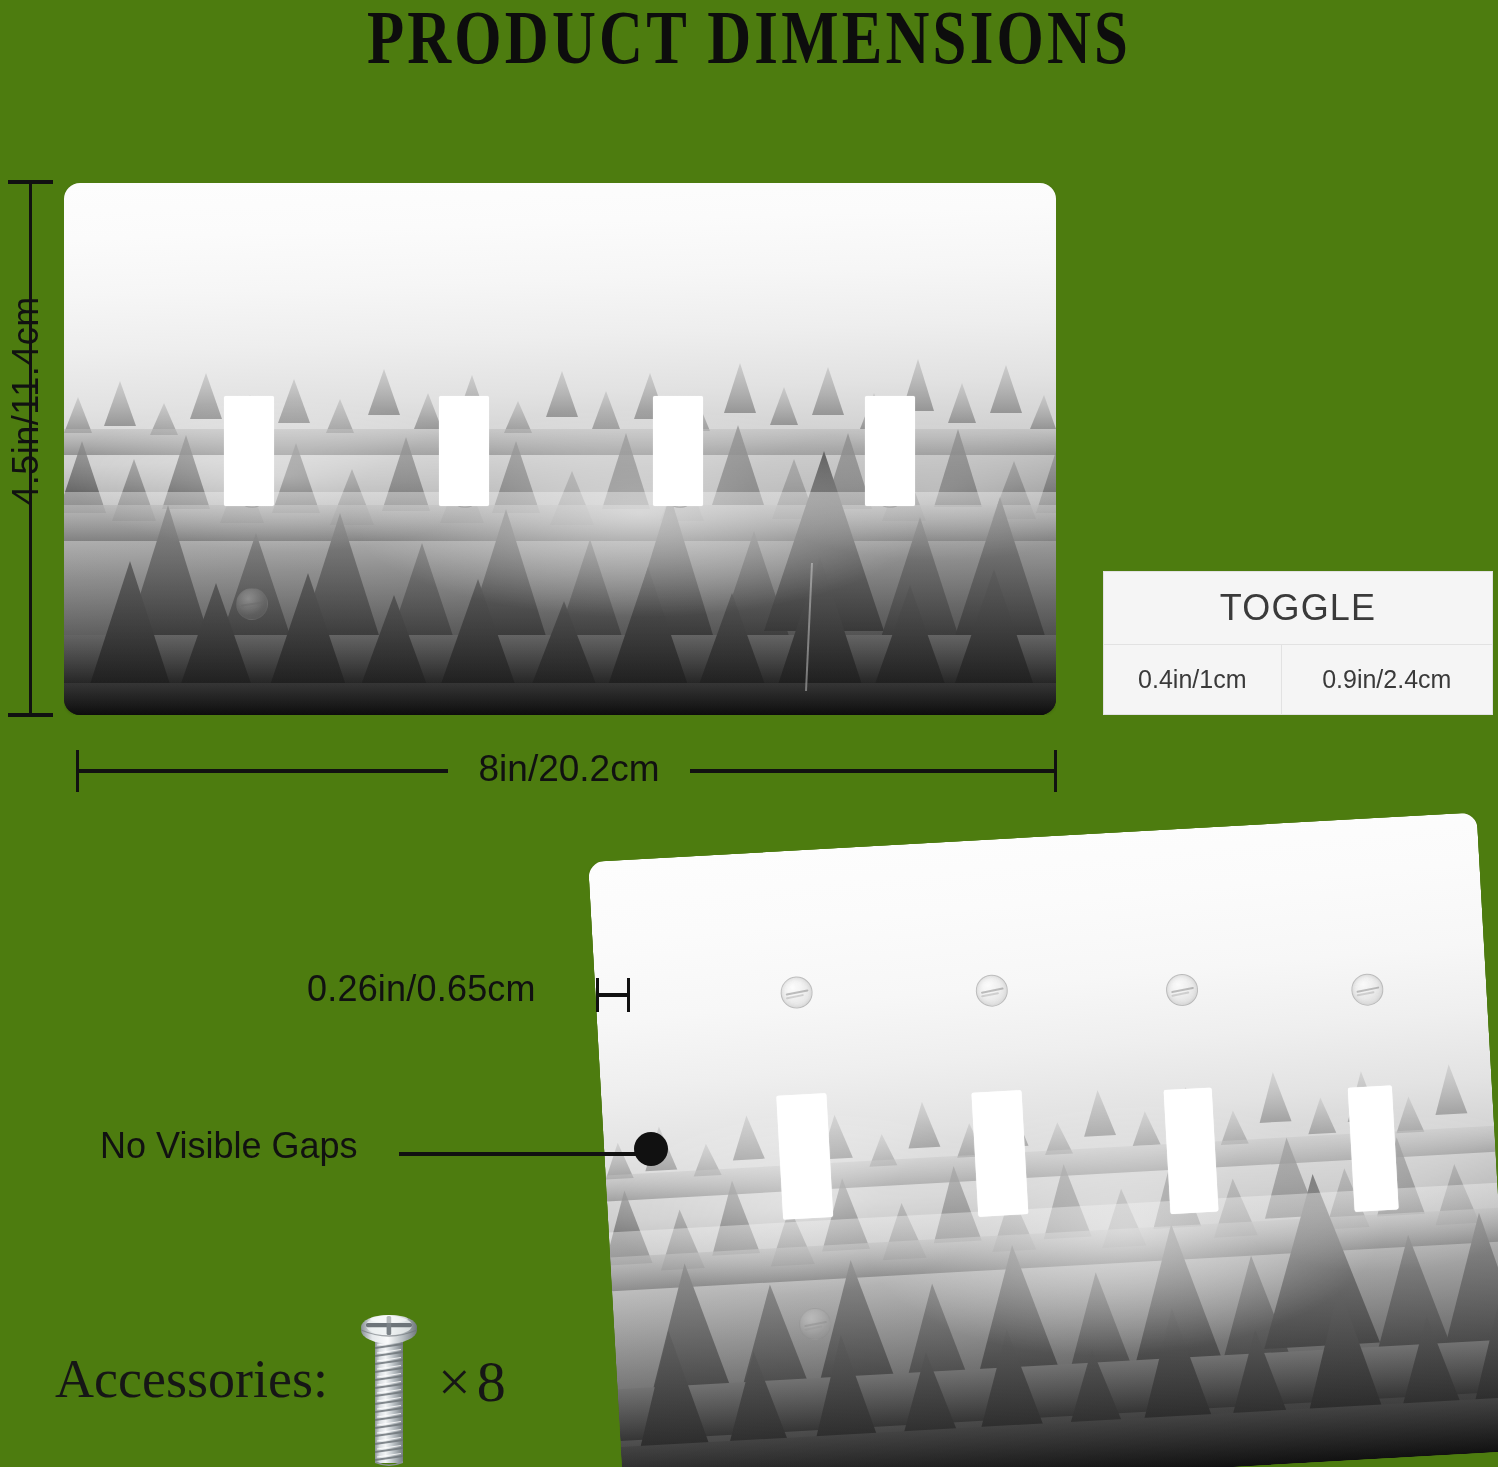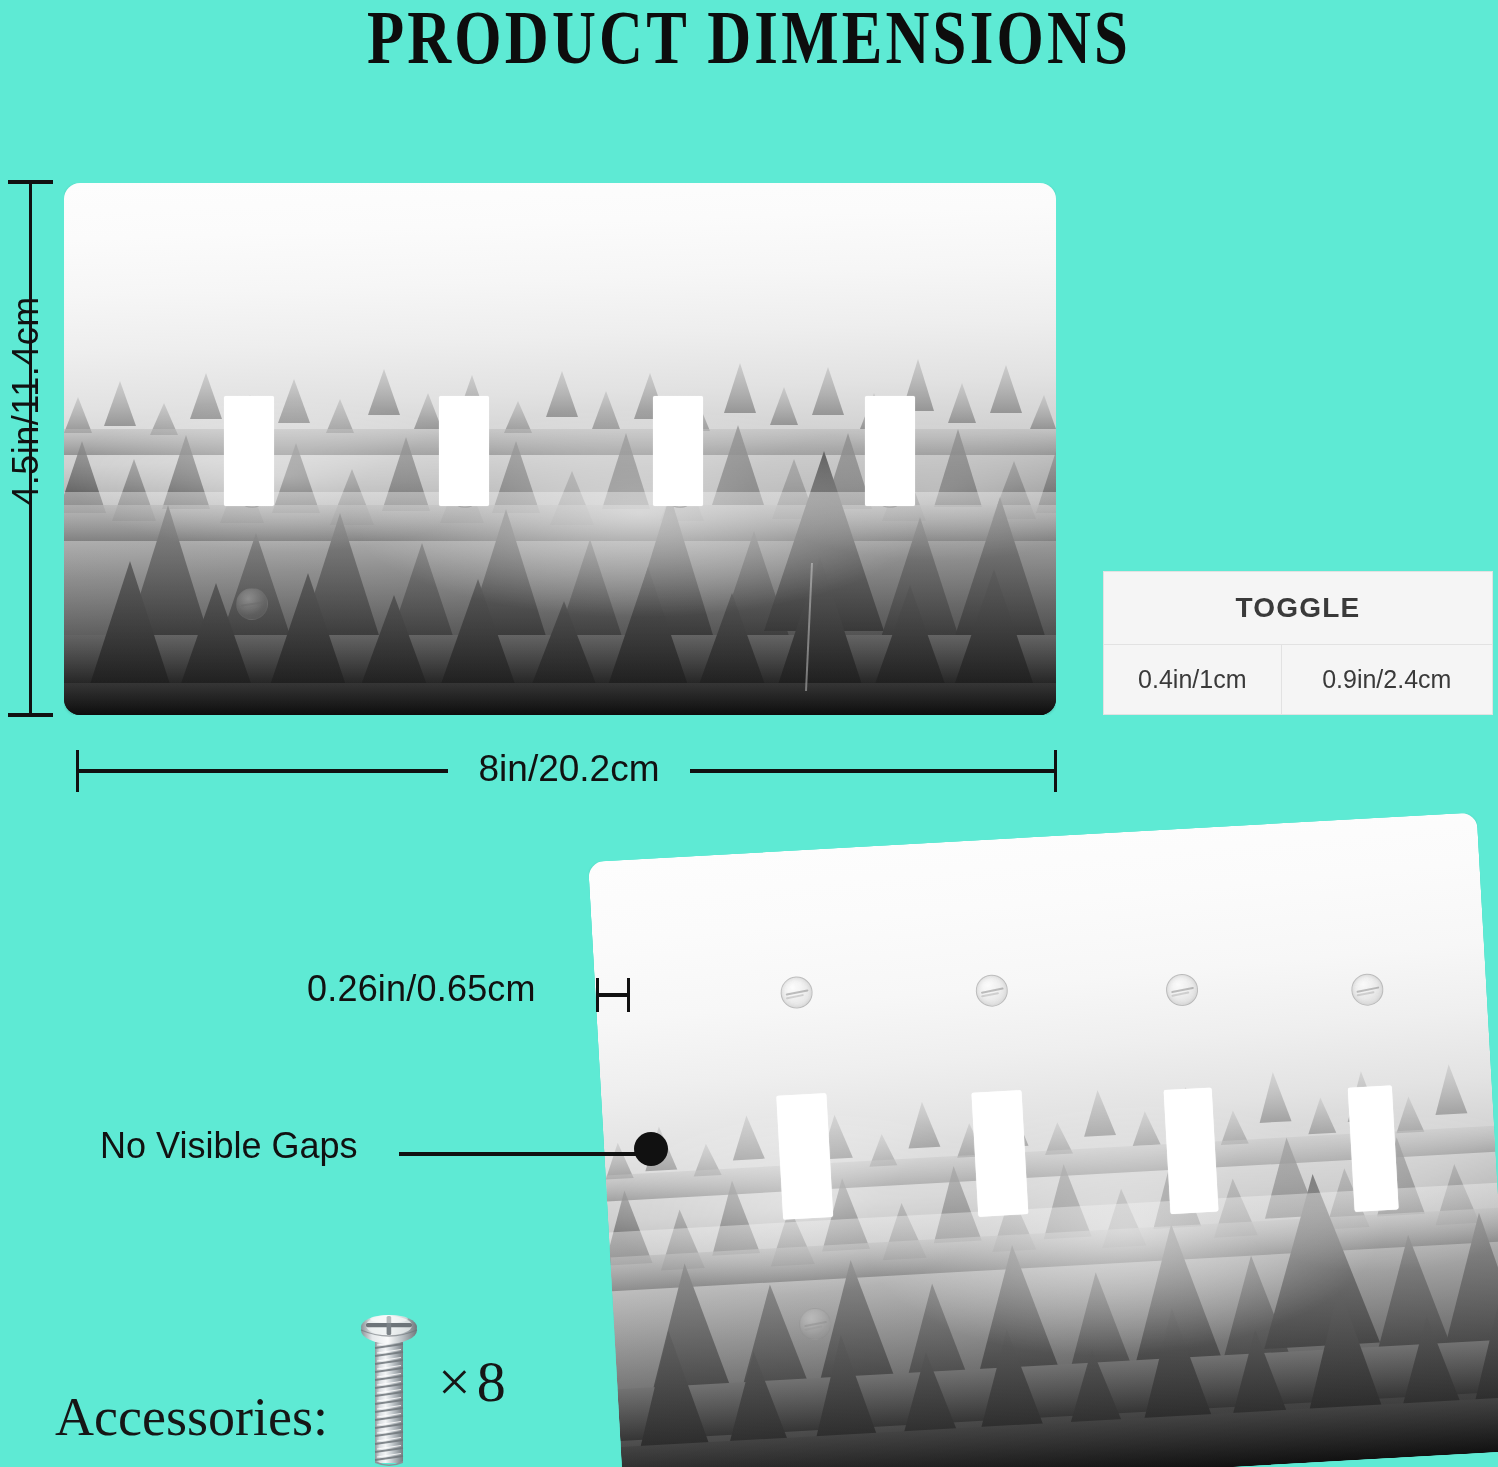--- a/index.html
+++ b/index.html
@@ -1,21 +1,21 @@
 <!DOCTYPE html>
 <html><head>
 <meta charset="utf-8">
 <style>
   html,body{margin:0;padding:0;background:#ffffff;}
   body{
     width:1498px;height:1467px;position:relative;overflow:hidden;
     font-family:"Liberation Sans", sans-serif;
     -webkit-font-smoothing:antialiased;
   }
-  .stage{position:absolute;left:0;top:0;width:1498px;height:1467px;background:#5eead4;}
+  .stage{position:absolute;left:0;top:0;width:1498px;height:1467px;background:#4d7c0f;}
 
   
   #page-title{
     position:absolute;left:0;top:-6px;width:1498px;
     text-align:center;
     font-family:"Liberation Serif", serif;
     font-weight:700;
     font-size:76px;
     letter-spacing:4px;
     color:#0d0d0d;
@@ -133,29 +133,29 @@
     border-collapse:collapse;
     background:#f4f4f4;
   }
   #toggle-table td{
     border:1px solid #e2e2e2;
     background:#f5f5f5;
     text-align:center;
     color:#3a3a3a;
     padding:0;
   }
-  .tt-title{font-size:28px;font-weight:700;letter-spacing:1.2px;height:50px;}
+  .tt-title{font-size:36px;font-weight:400;letter-spacing:1.2px;height:50px;}
   .tt-head{font-size:24px;font-weight:600;height:46px;}
   .tt-val{font-size:25px;font-weight:400;height:48px;}
 
   
   #accessories-label{
     position:absolute;left:55px;top:1348px;
     font-family:"Liberation Serif", serif;
-    font-size:54px;color:#161616;white-space:nowrap;margin-top:38px;
+    font-size:54px;color:#161616;white-space:nowrap;
   }
   #screw-icon{position:absolute;left:358px;top:1312px;width:62px;height:155px;}
   #accessories-count{
     position:absolute;left:438px;top:1348px;
     font-family:"Liberation Serif", serif;
     font-size:58px;color:#161616;white-space:nowrap;letter-spacing:6px;
   }
 </style>
 </head>
 <body>

